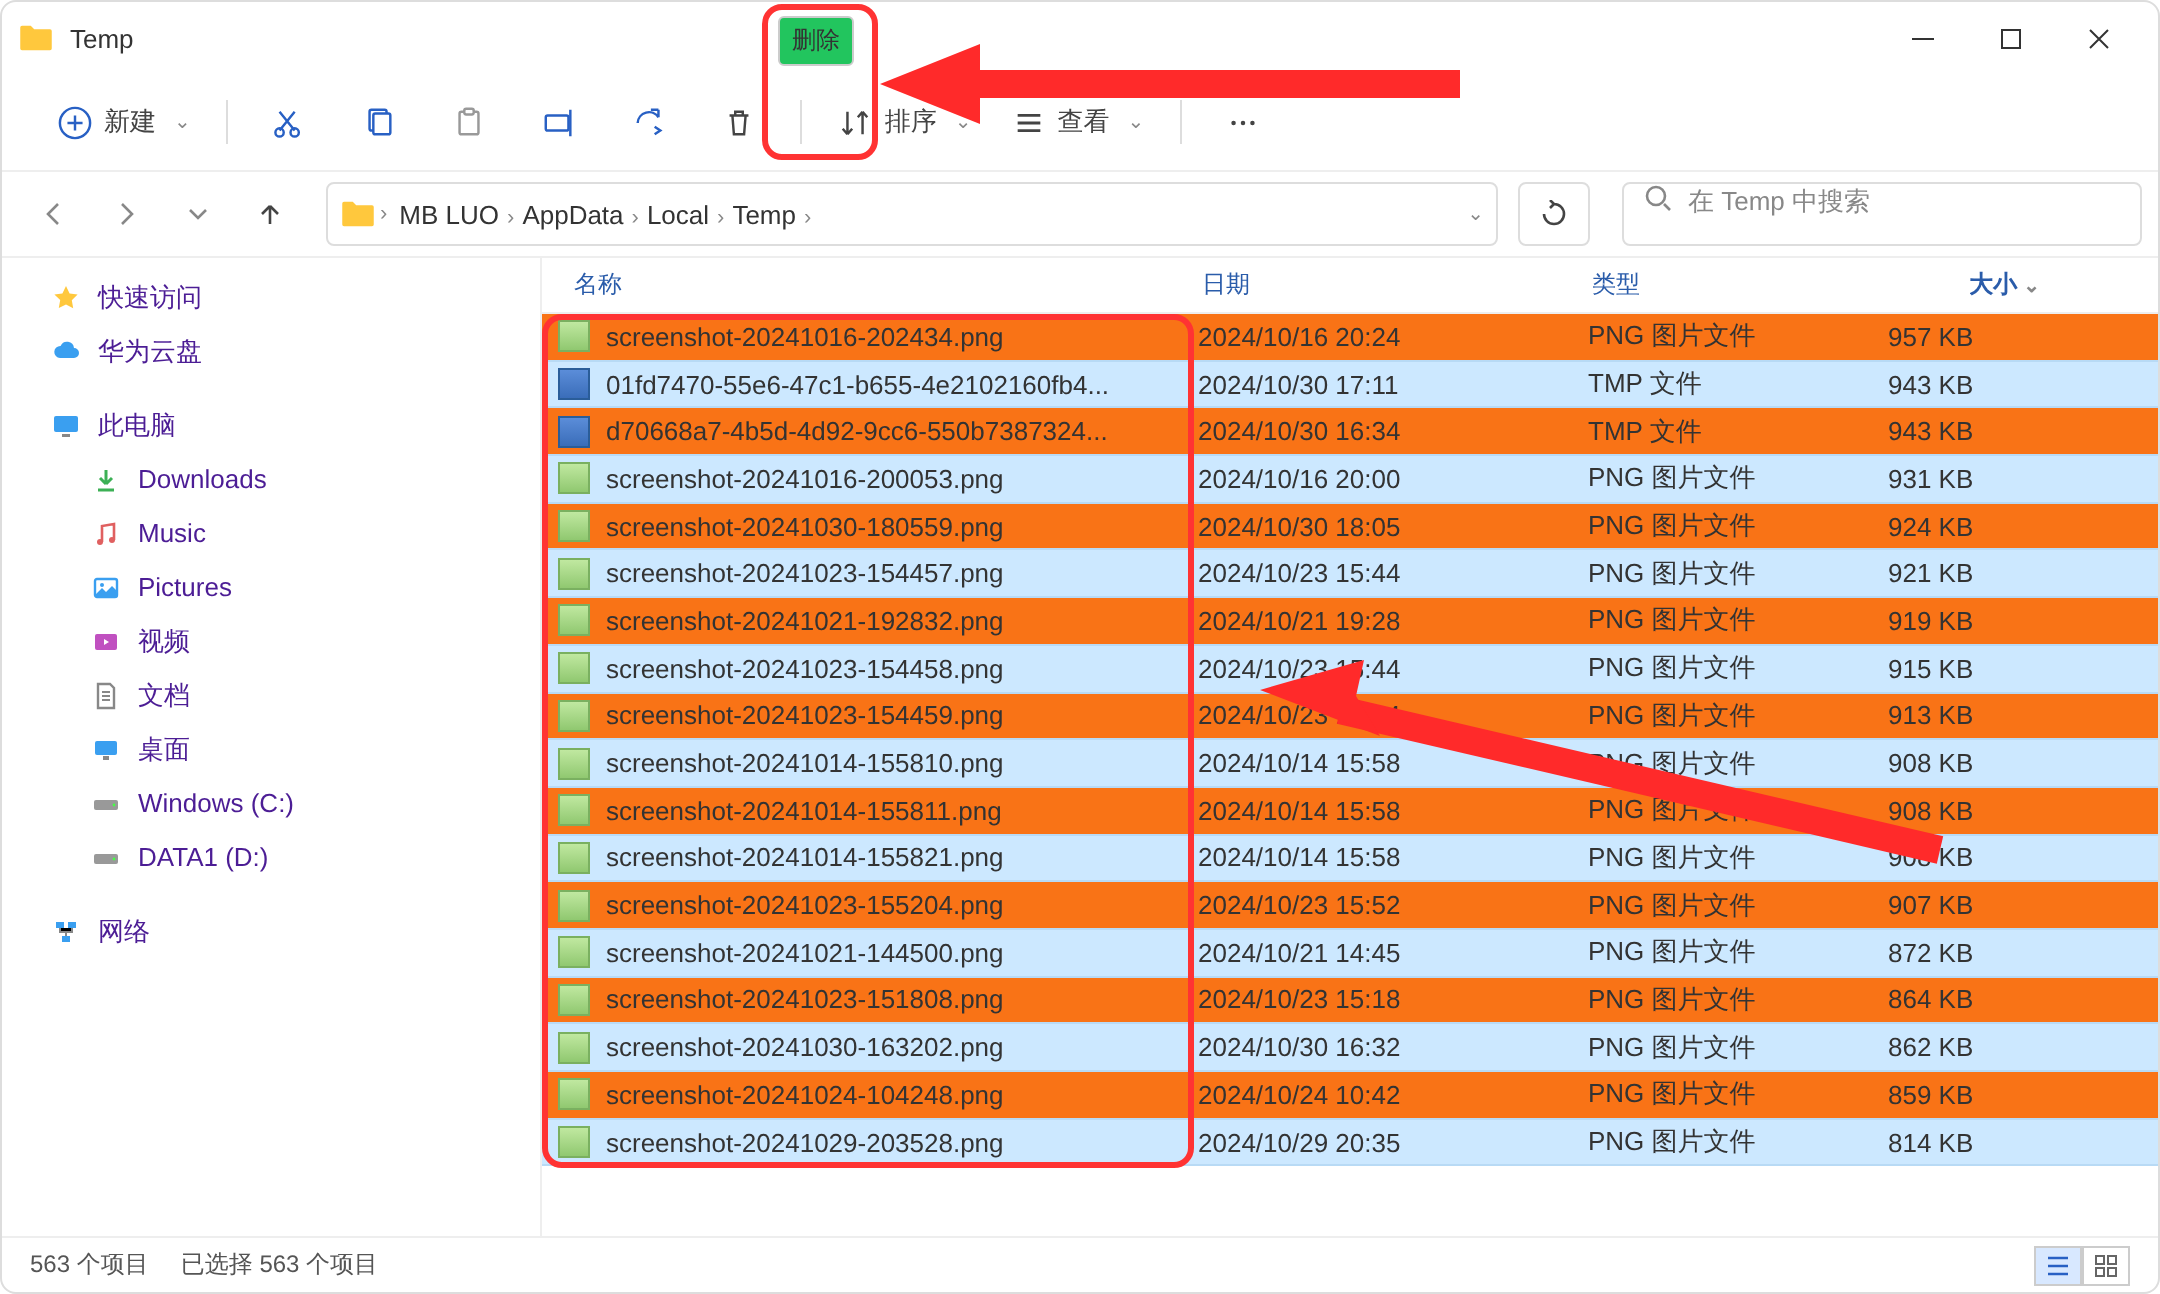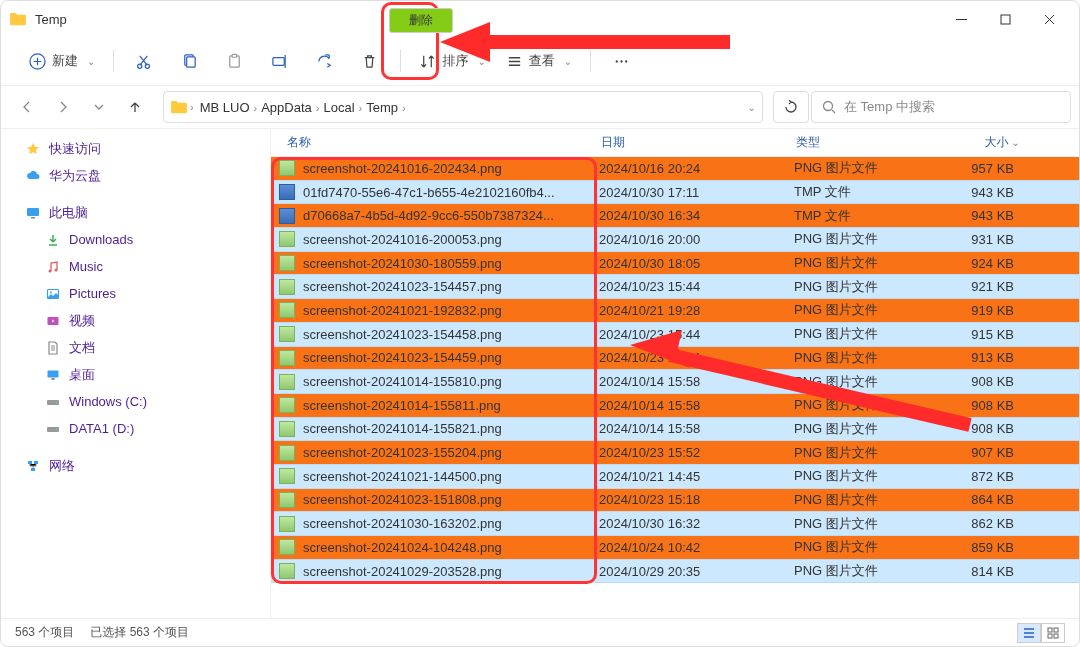--- a/index.html
+++ b/index.html
@@ -16,59 +16,59 @@
 .win-btn svg { width: 11px; height: 11px; }
 
 
 .toolbar { height: 48px; display: flex; align-items: center; padding: 0 18px; gap: 0; position: relative; }
 .tb-btn { height: 36px; padding: 0 10px; display: inline-flex; align-items: center; gap: 6px; color: #444; font-size: 13px; border-radius: 4px; }
 .tb-btn.icon-only { padding: 0 14px; }
 .tb-btn svg { width: 17px; height: 17px; }
 .tb-sep { width: 1px; height: 22px; background: #ddd; margin: 0 8px; }
 
 .delete-highlight { position: absolute; left: 381px; top: 2px; width: 58px; height: 78px; border: 3px solid #ff3333; border-radius: 10px; z-index: 50; }
-.delete-tooltip { position: absolute; left: 389px; top: 8px; background: #84cc16; border: 1px solid #ccc; border-radius: 3px; padding: 3px 19px; font-size: 12px; color: #333; z-index: 52; }
+.delete-tooltip { position: absolute; left: 389px; top: 8px; background: #22c55e; border: 1px solid #ccc; border-radius: 3px; padding: 3px 6px; font-size: 12px; color: #333; z-index: 52; }
 
 
 .navbar { height: 44px; display: flex; align-items: center; padding: 0 8px; border-top: 1px solid #eee; border-bottom: 1px solid #eee; }
 .nav-arrow { width: 36px; height: 36px; display: flex; align-items: center; justify-content: center; color: #888; }
 .nav-arrow svg { width: 14px; height: 14px; }
 .nav-up { color: #444; }
 .nav-path { flex: 1; height: 32px; border: 1px solid #ddd; border-radius: 4px; margin: 0 10px; display: flex; align-items: center; padding: 0 6px; gap: 2px; font-size: 13px; color: #333; }
 .crumb { padding: 2px 4px; display: inline-flex; align-items: center; gap: 4px; }
 .crumb-sep { color: #888; font-size: 11px; }
 .nav-refresh { width: 36px; height: 32px; border: 1px solid #ddd; border-radius: 4px; display: flex; align-items: center; justify-content: center; color: #444; }
-.nav-search { width: 260px; height: 32px; border: 1px solid #ddd; border-radius: 4px; margin-left: 2px; display: flex; align-items: center; padding: 0 10px; color: #888; font-size: 13px; gap: 8px; }
+.nav-search { width: 260px; height: 32px; border: 1px solid #ddd; border-radius: 4px; margin-left: 16px; display: flex; align-items: flex-start; padding: 0 10px; color: #888; font-size: 13px; gap: 8px; }
 
 
 .body { flex: 1; display: flex; overflow: hidden; }
 .sidebar { width: 270px; border-right: 1px solid #eee; padding: 6px 0; overflow-y: auto; }
 .side-item { height: 27px; display: flex; align-items: center; padding: 0 12px 0 24px; font-size: 13px; color: #4c1d95; gap: 8px; }
 .side-item.indent { padding-left: 44px; }
 .side-group-gap { height: 10px; }
 .side-ico { width: 16px; height: 14px; display: inline-flex; align-items: center; justify-content: center; flex-shrink: 0; }
 
 
 .filepane { flex: 1; display: flex; flex-direction: column; overflow: hidden; position: relative; }
 .cols { height: 28px; display: flex; align-items: center; font-size: 12px; color: #2a5caa; border-bottom: 1px solid #eee; padding: 0 8px; }
 .col-name { flex: 0 0 322px; padding-left: 8px; }
 .col-date { flex: 0 0 195px; }
 .col-type { flex: 0 0 150px; }
-.col-size { flex: 0 0 80px; text-align: right; padding-right: 6px; }
+.col-size { flex: 0 0 80px; text-align: right; padding-right: 6px; font-weight: bold; }
 .col-extra { flex: 1; }
 
 .rows { flex: 1; overflow-y: scroll; }
 .row { height: 23.7px; display: flex; align-items: center; font-size: 13px; color: #333; padding: 0 8px; background: #f97316; border-bottom: 1px solid #b8daf5; }
 .row:nth-child(even) { background: #cce8ff; }
 .row .fico { width: 16px; height: 16px; background: linear-gradient(#c0e8a0,#90c870); border: 1px solid #7ab060; margin-right: 8px; flex-shrink: 0; }
 .row .fico.tmp { background: linear-gradient(#5b8dd9,#3a6db9); border-color: #2a5d99; }
 .row .fname { flex: 0 0 296px; white-space: nowrap; overflow: hidden; text-overflow: ellipsis; }
 .row .fdate { flex: 0 0 195px; }
 .row .ftype { flex: 0 0 150px; }
-.row .fsize { flex: 0 0 80px; text-align: right; padding-right: 10px; }
+.row .fsize { flex: 0 0 80px; text-align: left; padding-right: 10px; }
 
 .list-highlight { position: absolute; left: 0px; top: 28px; width: 326px; height: 427px; border: 3px solid #ff3333; border-radius: 10px; z-index: 30; pointer-events: none; }
 
 
 .rows::-webkit-scrollbar { width: 16px; }
 .rows::-webkit-scrollbar-track { background: #f0f0f0; }
 .rows::-webkit-scrollbar-thumb { background: #c0c0c0; border-radius: 2px; }
 
 
 .statusbar { height: 28px; border-top: 1px solid #eee; display: flex; align-items: center; padding: 0 14px; font-size: 12px; color: #555; gap: 16px; }

